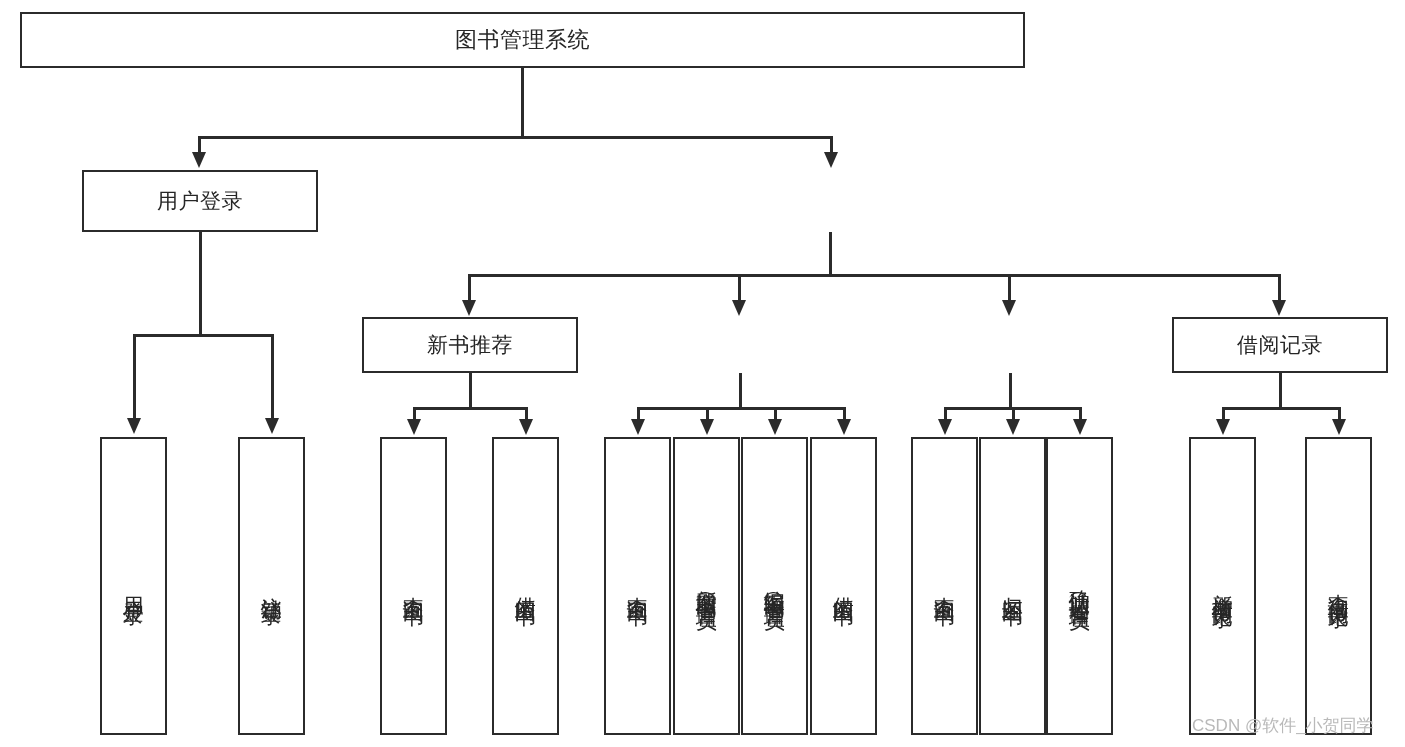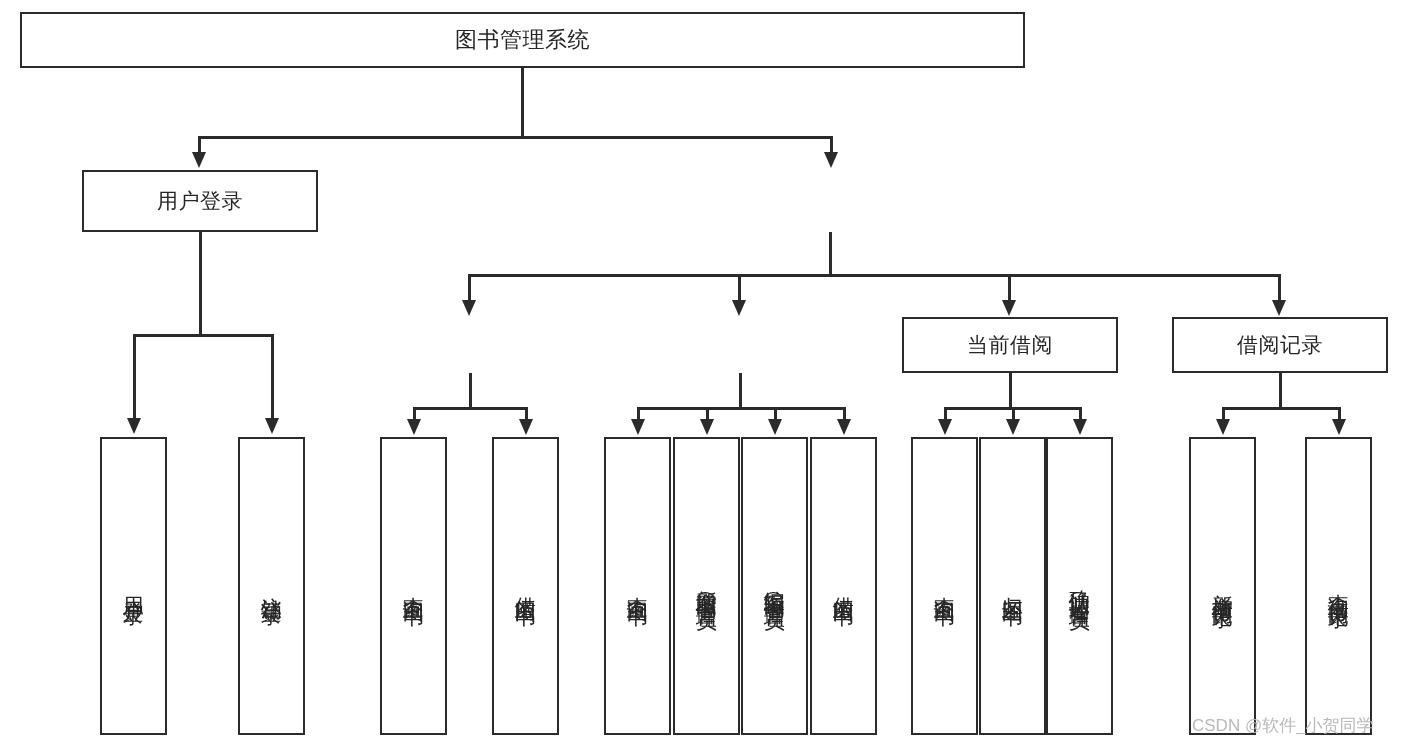--- a/index.html
+++ b/index.html
@@ -119,22 +119,22 @@
   <div class="ln h" style="left:468px; top:274px; width:812px;"></div>
   <div class="ln v" style="left:468px; top:274px; height:28px;"></div>
   <div class="arrow" style="left:462px; top:300px;"></div>
   <div class="ln v" style="left:738px; top:274px; height:28px;"></div>
   <div class="arrow" style="left:732px; top:300px;"></div>
   <div class="ln v" style="left:1008px; top:274px; height:28px;"></div>
   <div class="arrow" style="left:1002px; top:300px;"></div>
   <div class="ln v" style="left:1278px; top:274px; height:28px;"></div>
   <div class="arrow" style="left:1272px; top:300px;"></div>
 
-  <div class="node horiz" style="left:902px; top:317px; width:216px; height:56px;">
-    <span class="label">当前借阅</span>
+  <div class="node horiz" style="left:362px; top:317px; width:216px; height:56px;">
+    <span class="label">新书推荐</span>
   </div>
   <div class="node horiz" style="left:1172px; top:317px; width:216px; height:56px;">
     <span class="label">借阅记录</span>
   </div>
 
   <div class="ln v" style="left:469px; top:373px; height:36px;"></div>
   <div class="ln h" style="left:413px; top:407px; width:114px;"></div>
   <div class="ln v" style="left:413px; top:407px; height:14px;"></div>
   <div class="arrow" style="left:407px; top:419px;"></div>
   <div class="ln v" style="left:525px; top:407px; height:14px;"></div>

